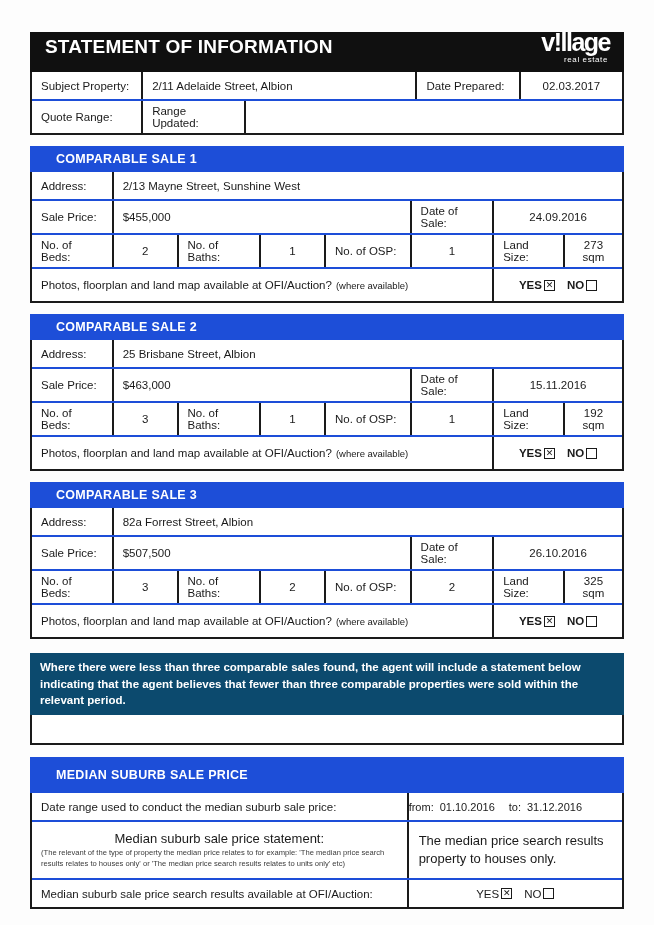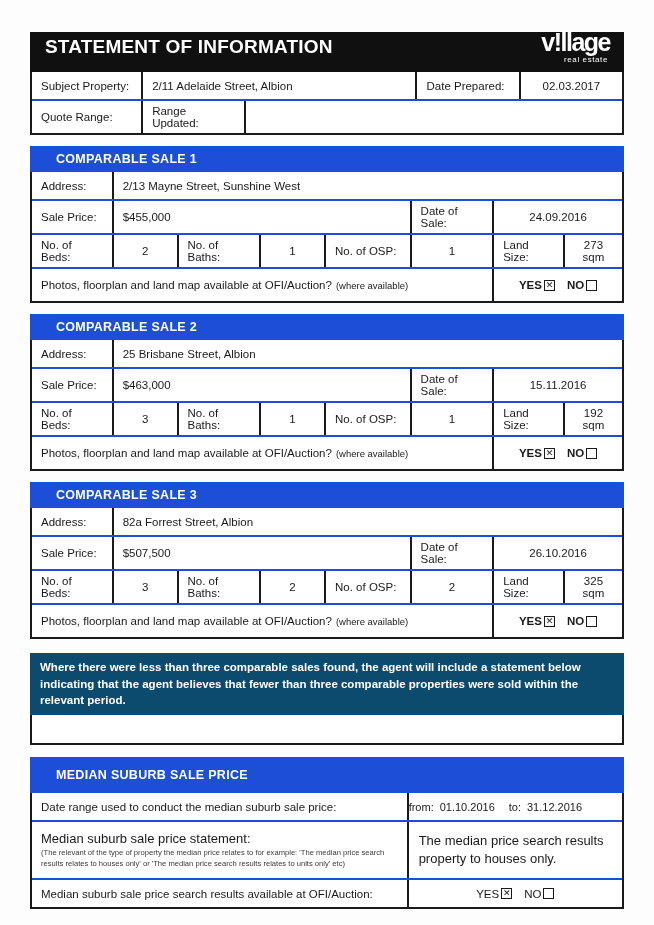--- a/index.html
+++ b/index.html
@@ -75,21 +75,21 @@
   
   .notice {
     margin-top: 14px; background: #0c4a6e; color: #fff;
     font-weight: bold; font-size: 11.5px; line-height: 1.45;
     padding: 6px 10px;
   }
   .notice-entry { min-height: 28px; padding: 4px 9px; font-size: 11.5px; }
 
   
   .w-med-l { width: 63.5%; } .w-med-v { width: 36.5%; }
-  .med-statement-cell { flex-direction: column; align-items: flex-start; justify-content: center; padding: 6px 9px; }
+  .med-statement-cell { flex-direction: column; align-items: center; justify-content: center; padding: 6px 9px; }
   .med-note { font-size: 7.6px; font-weight: normal; color: #3a3a3a; line-height: 1.35; margin-top: 2px; }
   .med-stmt-value { font-size: 13px; line-height: 1.35; padding: 6px 10px; }
   .row-tall .cell { min-height: 56px; }
   .date-range { display: flex; align-items: center; gap: 6px; font-size: 11px; padding-left: 0; }
   .date-range .dr-val { margin-right: 8px; }
 </style>
 </head>
 <body>
 
 <div class="page">

